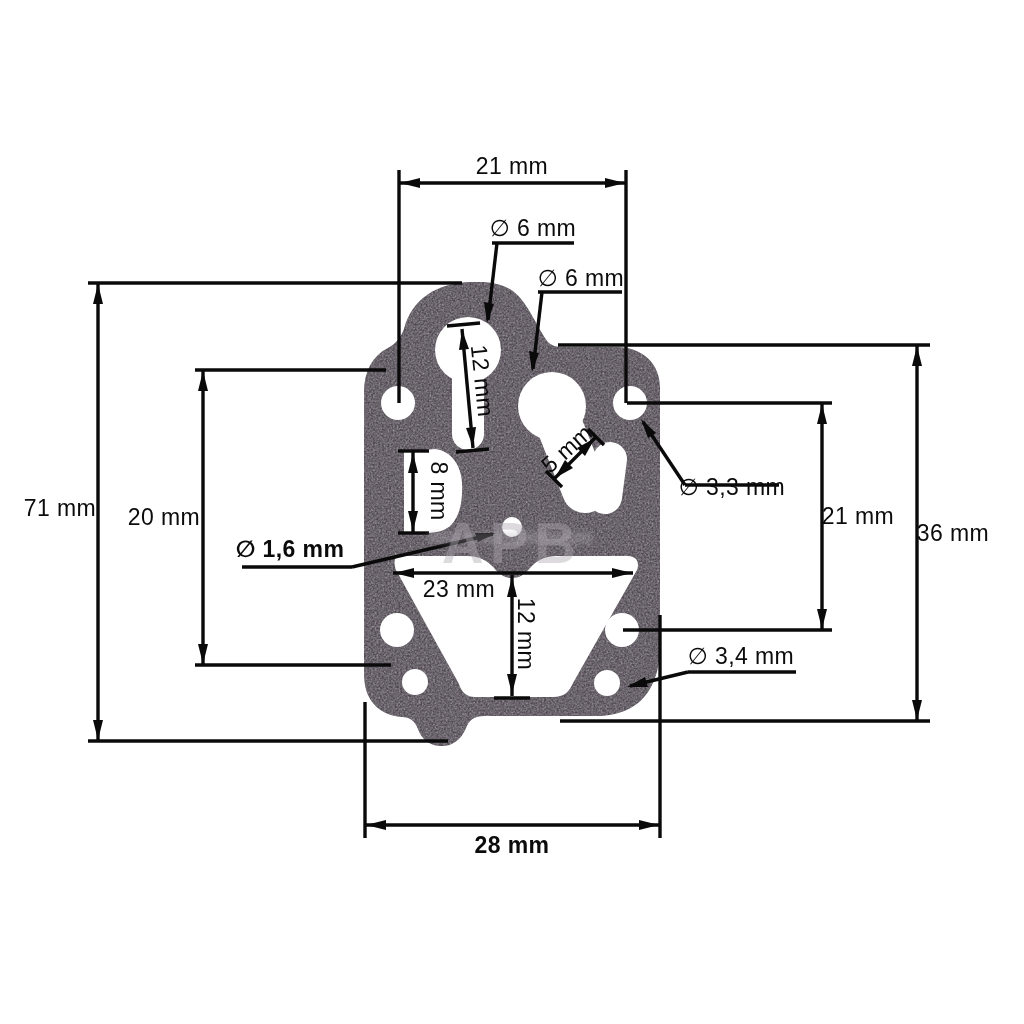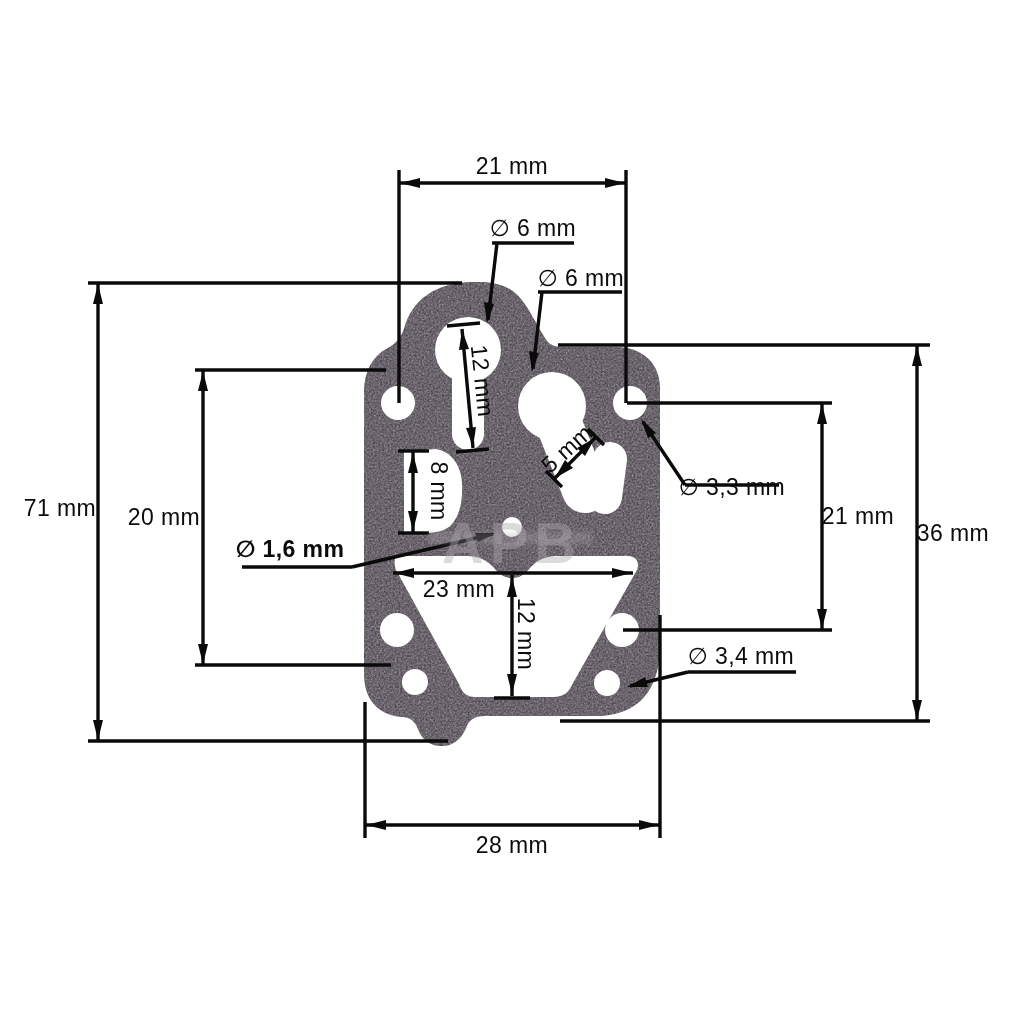--- a/index.html
+++ b/index.html
@@ -231,15 +231,15 @@
   <div class="lbl rot84" style="left:482px;top:381px;">12 mm</div>
   <div class="lbl rot90" style="left:438px;top:491px;">8 mm</div>
   <div class="lbl rotm42" style="left:567px;top:449px;">5 mm</div>
   <div class="lbl" style="left:290px;top:549px;font-weight:bold;">∅ 1,6 mm</div>
   <div class="lbl" style="left:732px;top:467px;margin-top:20px;">∅ 3,3 mm</div>
   <div class="lbl" style="left:858px;top:516px;">21 mm</div>
   <div class="lbl" style="left:953px;top:533px;text-align:right;">36 mm</div>
   <div class="lbl" style="left:741px;top:656px;">∅ 3,4 mm</div>
   <div class="lbl" style="left:459px;top:589px;">23 mm</div>
   <div class="lbl rot90" style="left:525px;top:634px;">12 mm</div>
-  <div class="lbl" style="left:512px;top:845px;">28 mm</div>
+  <div class="lbl" style="left:512px;top:845px;font-weight:bold;">28 mm</div>
 
 </div>
 
 </body></html>

